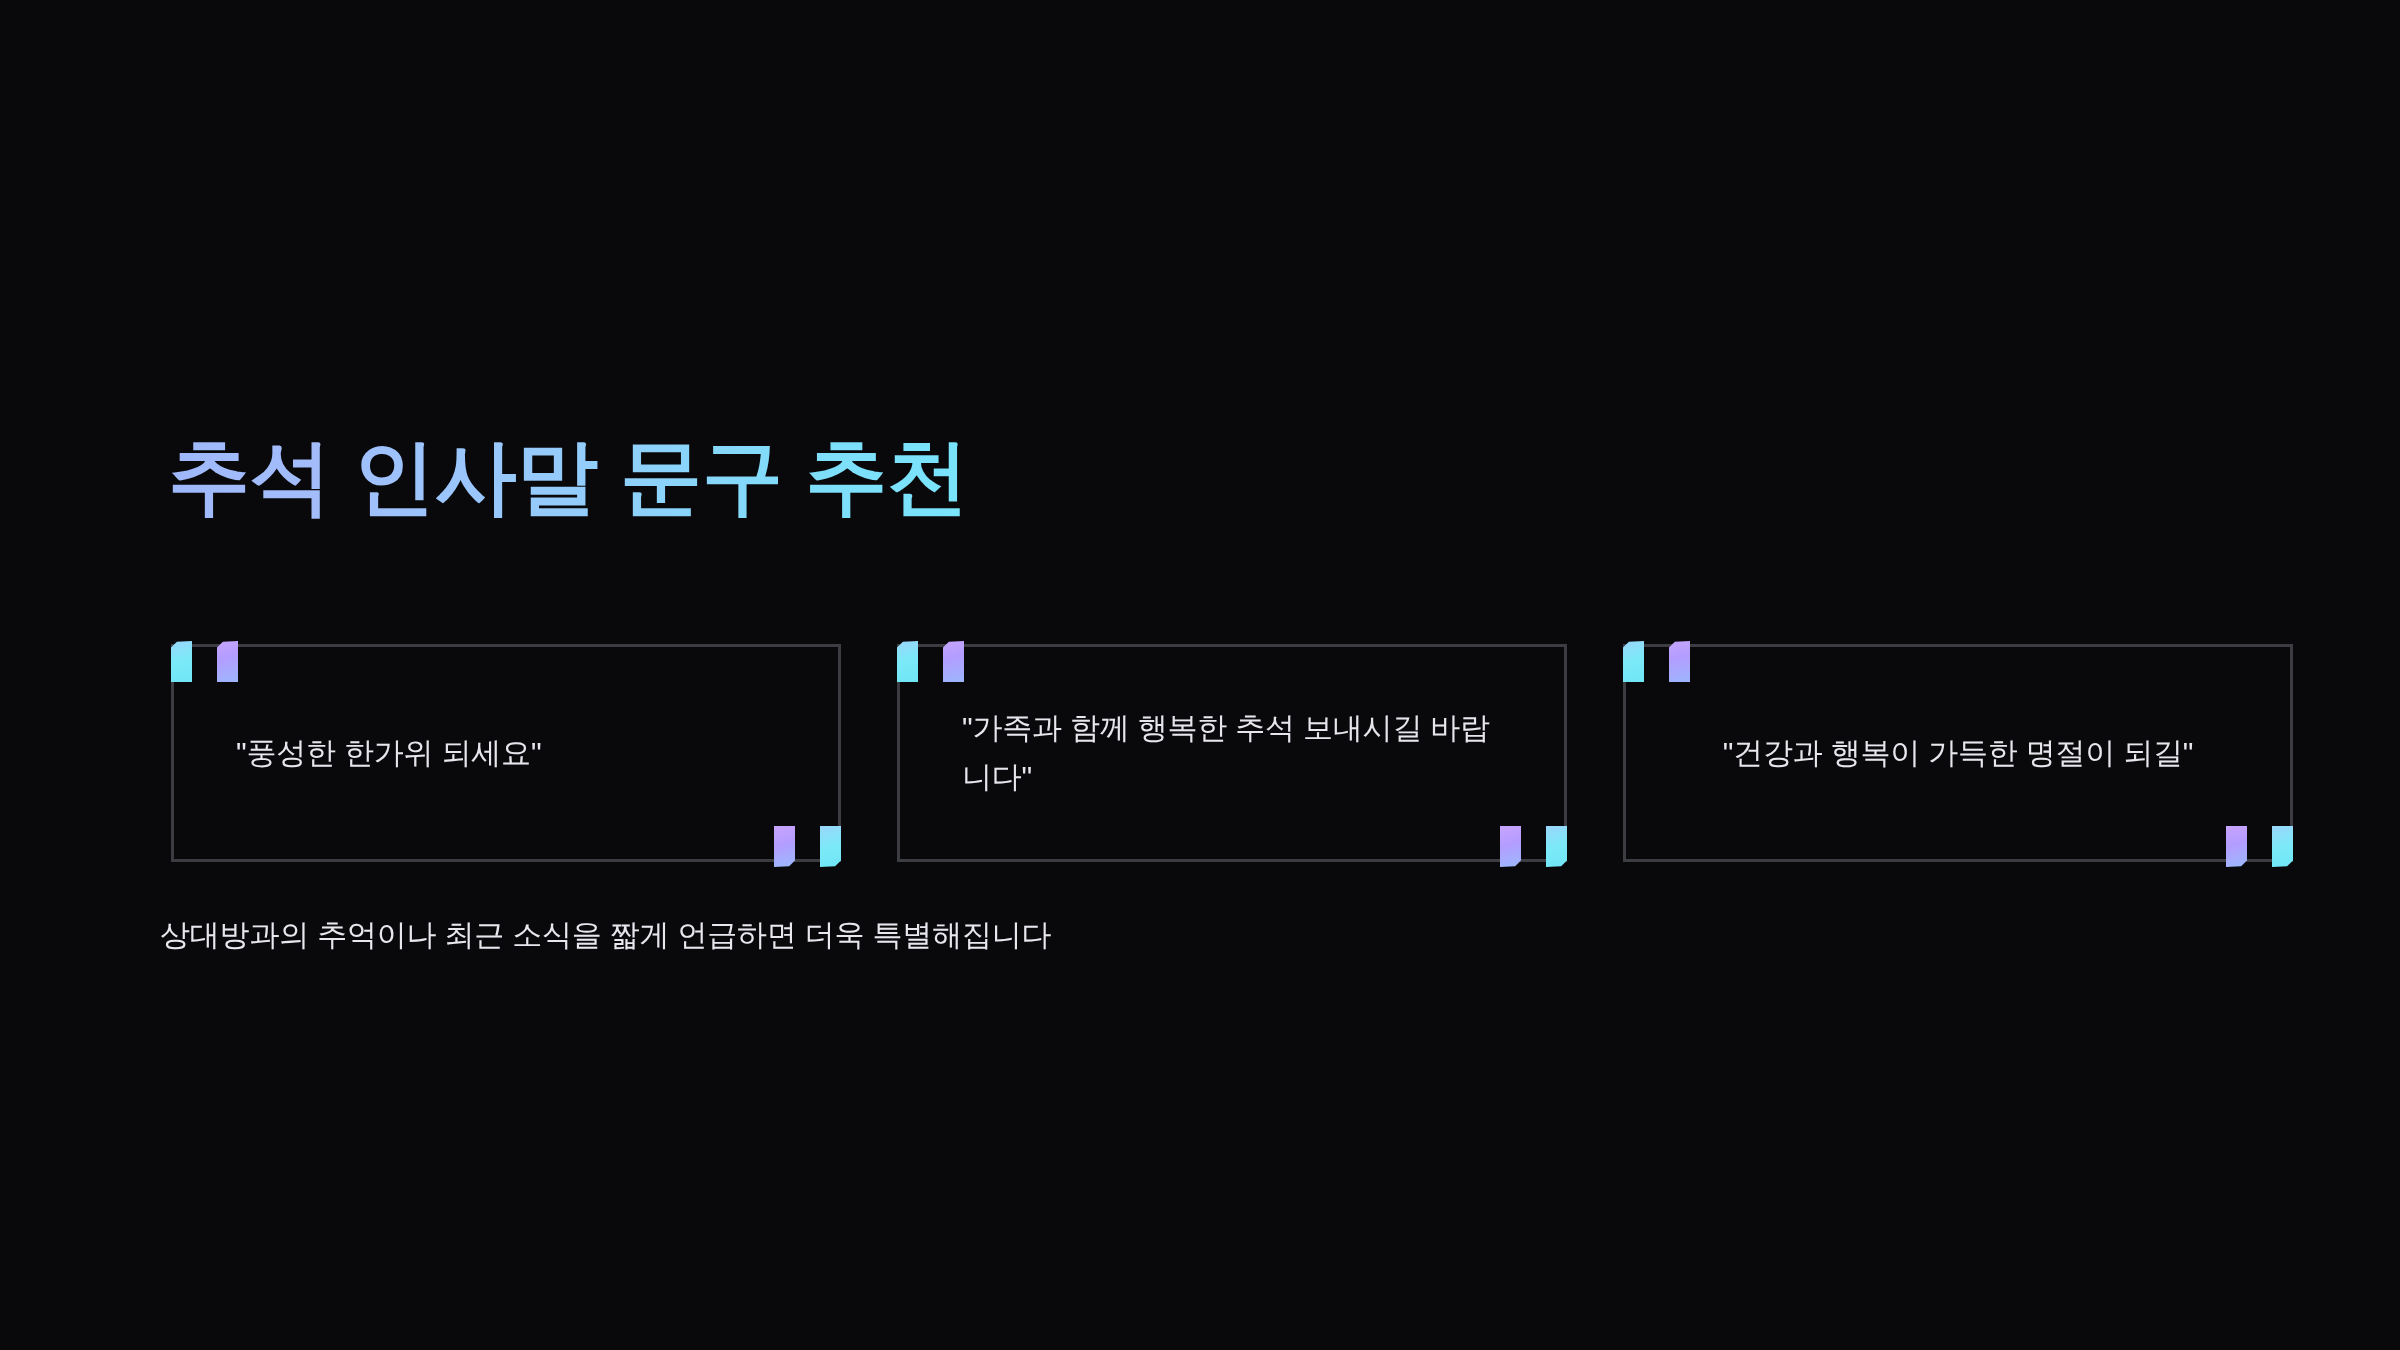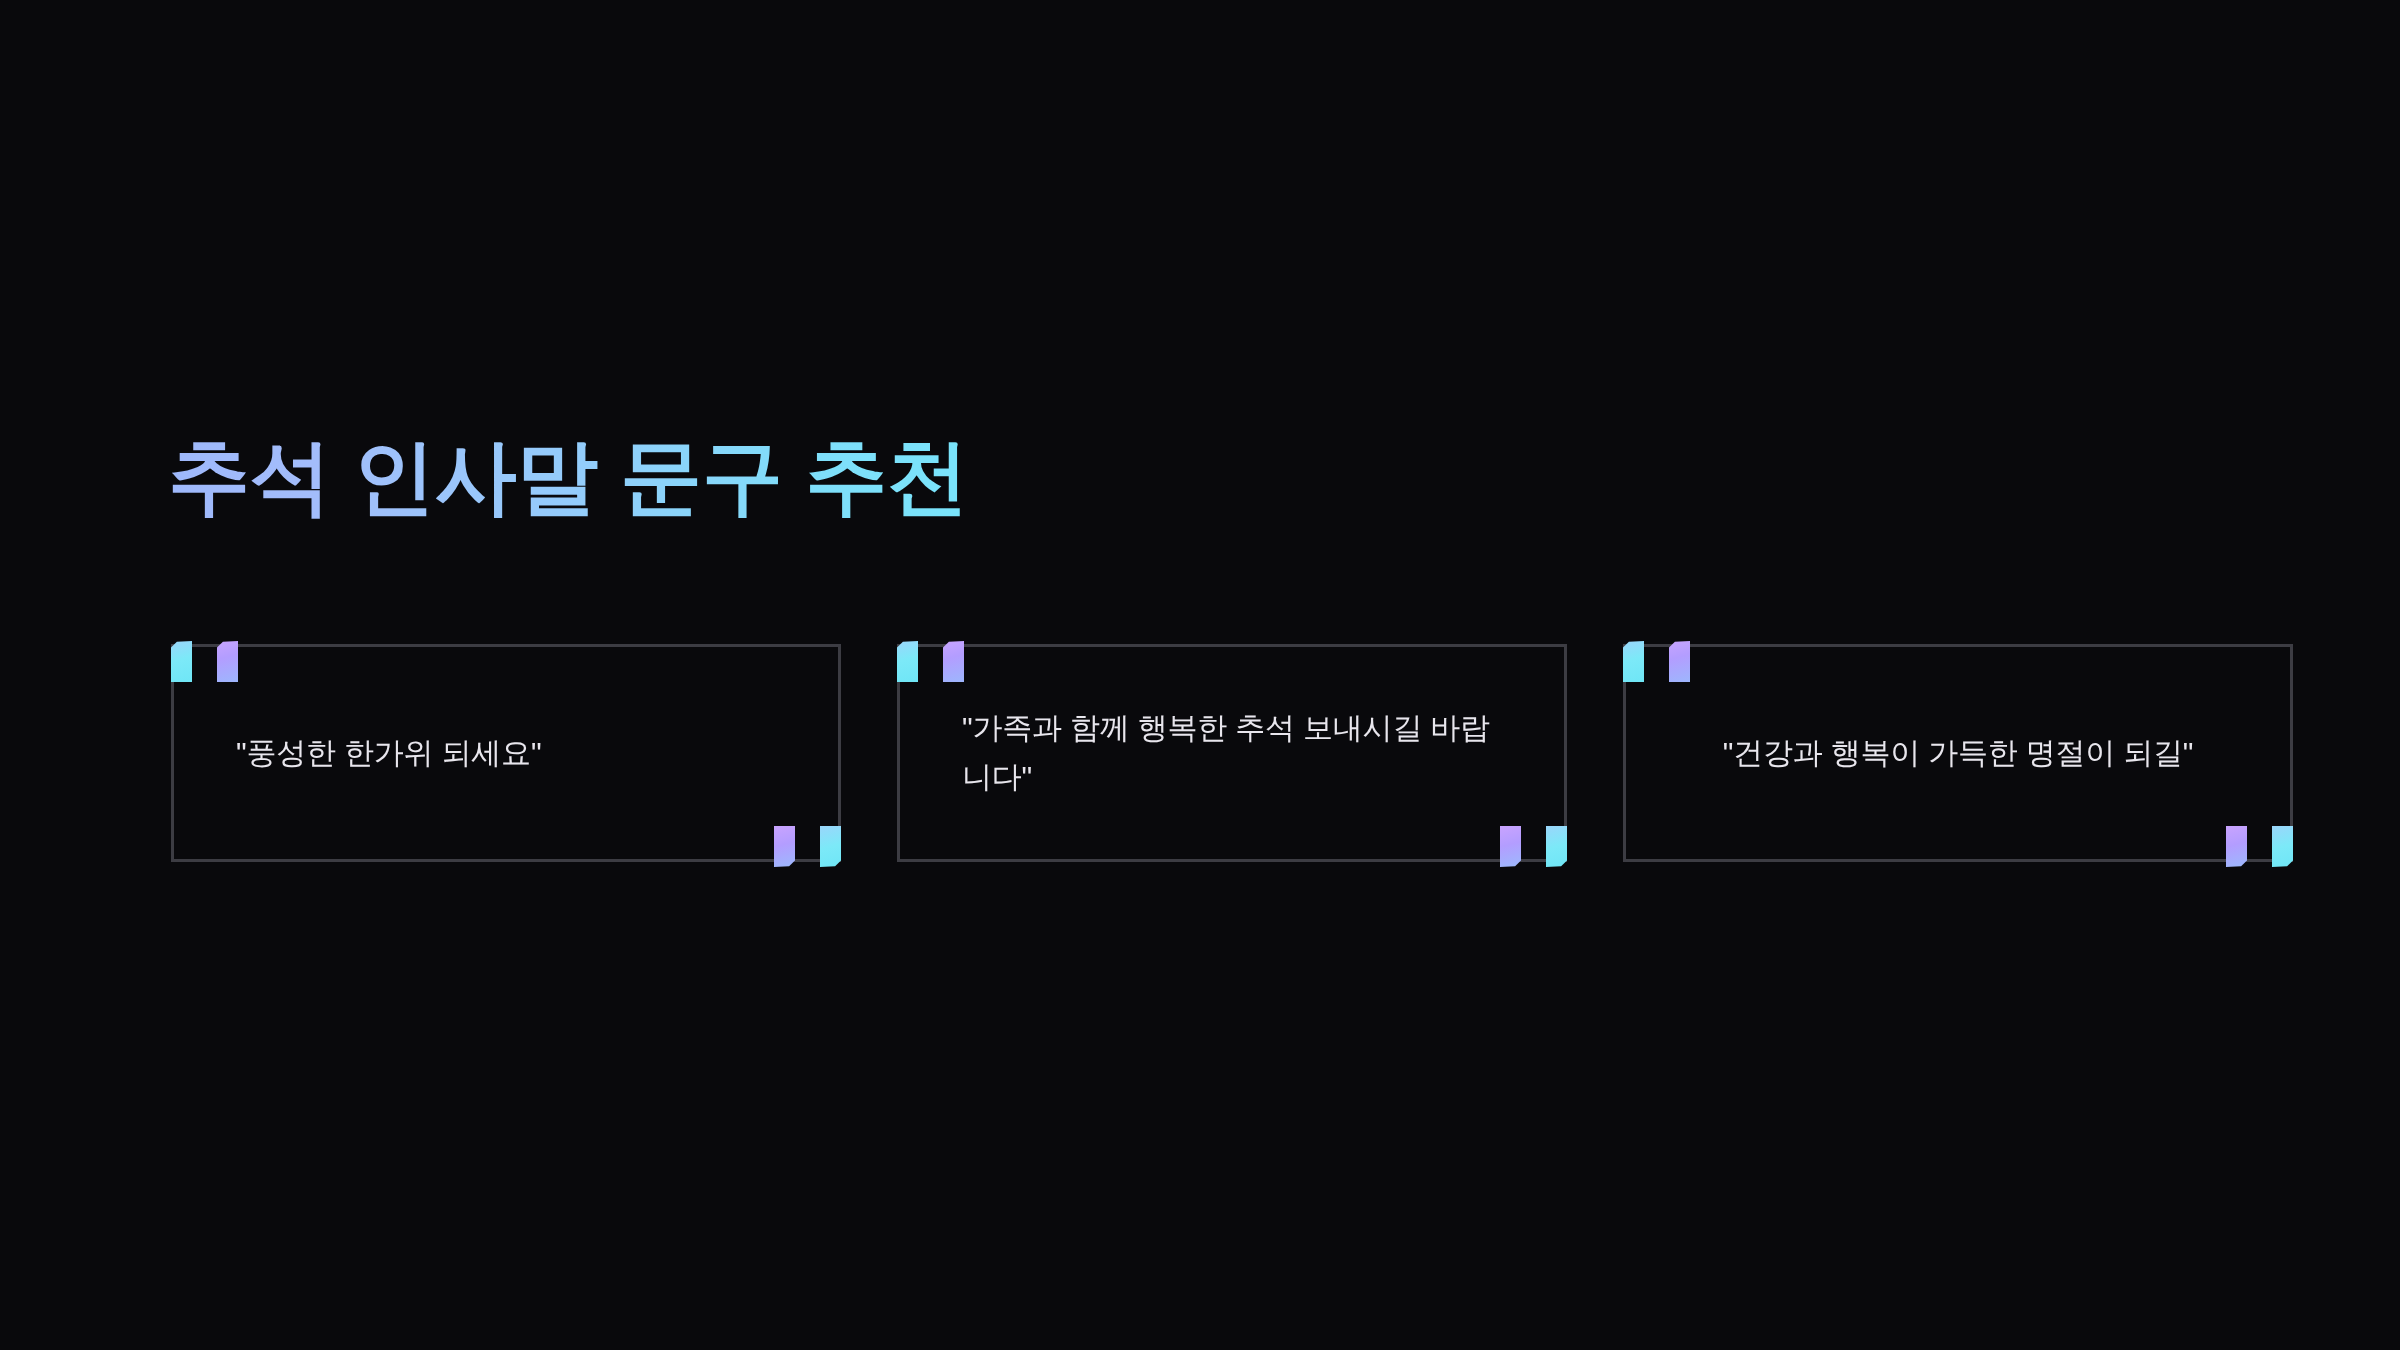--- a/index.html
+++ b/index.html
@@ -209,14 +209,15 @@
       </span>
       <p class="quote-text">"건강과 행복이 가득한 명절이 되길"</p>
       <span class="qmark close">
         <span class="tick t1"></span>
           <span class="tick t2"></span>
       </span>
     </div>
 
   </div>
 
+  <p class="footer-note">상대방과의 추억이나 최근 소식을 짧게 언급하면 더욱 특별해집니다</p>
 
 </div>
 
 </body></html>

